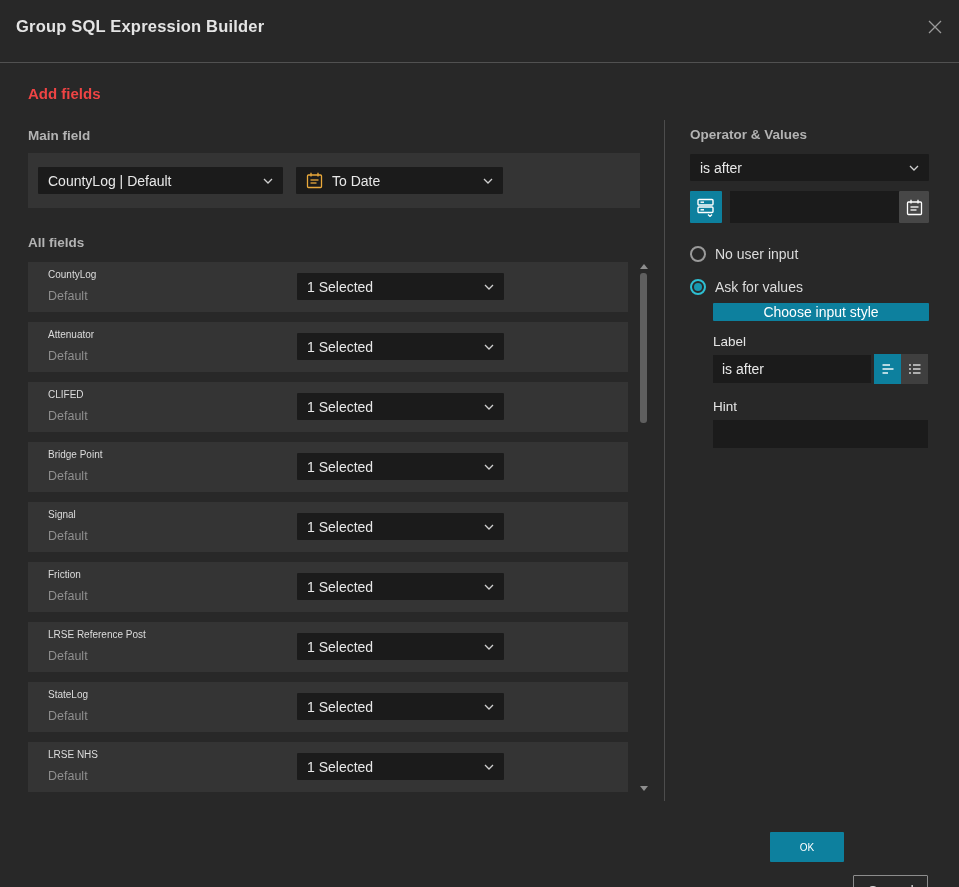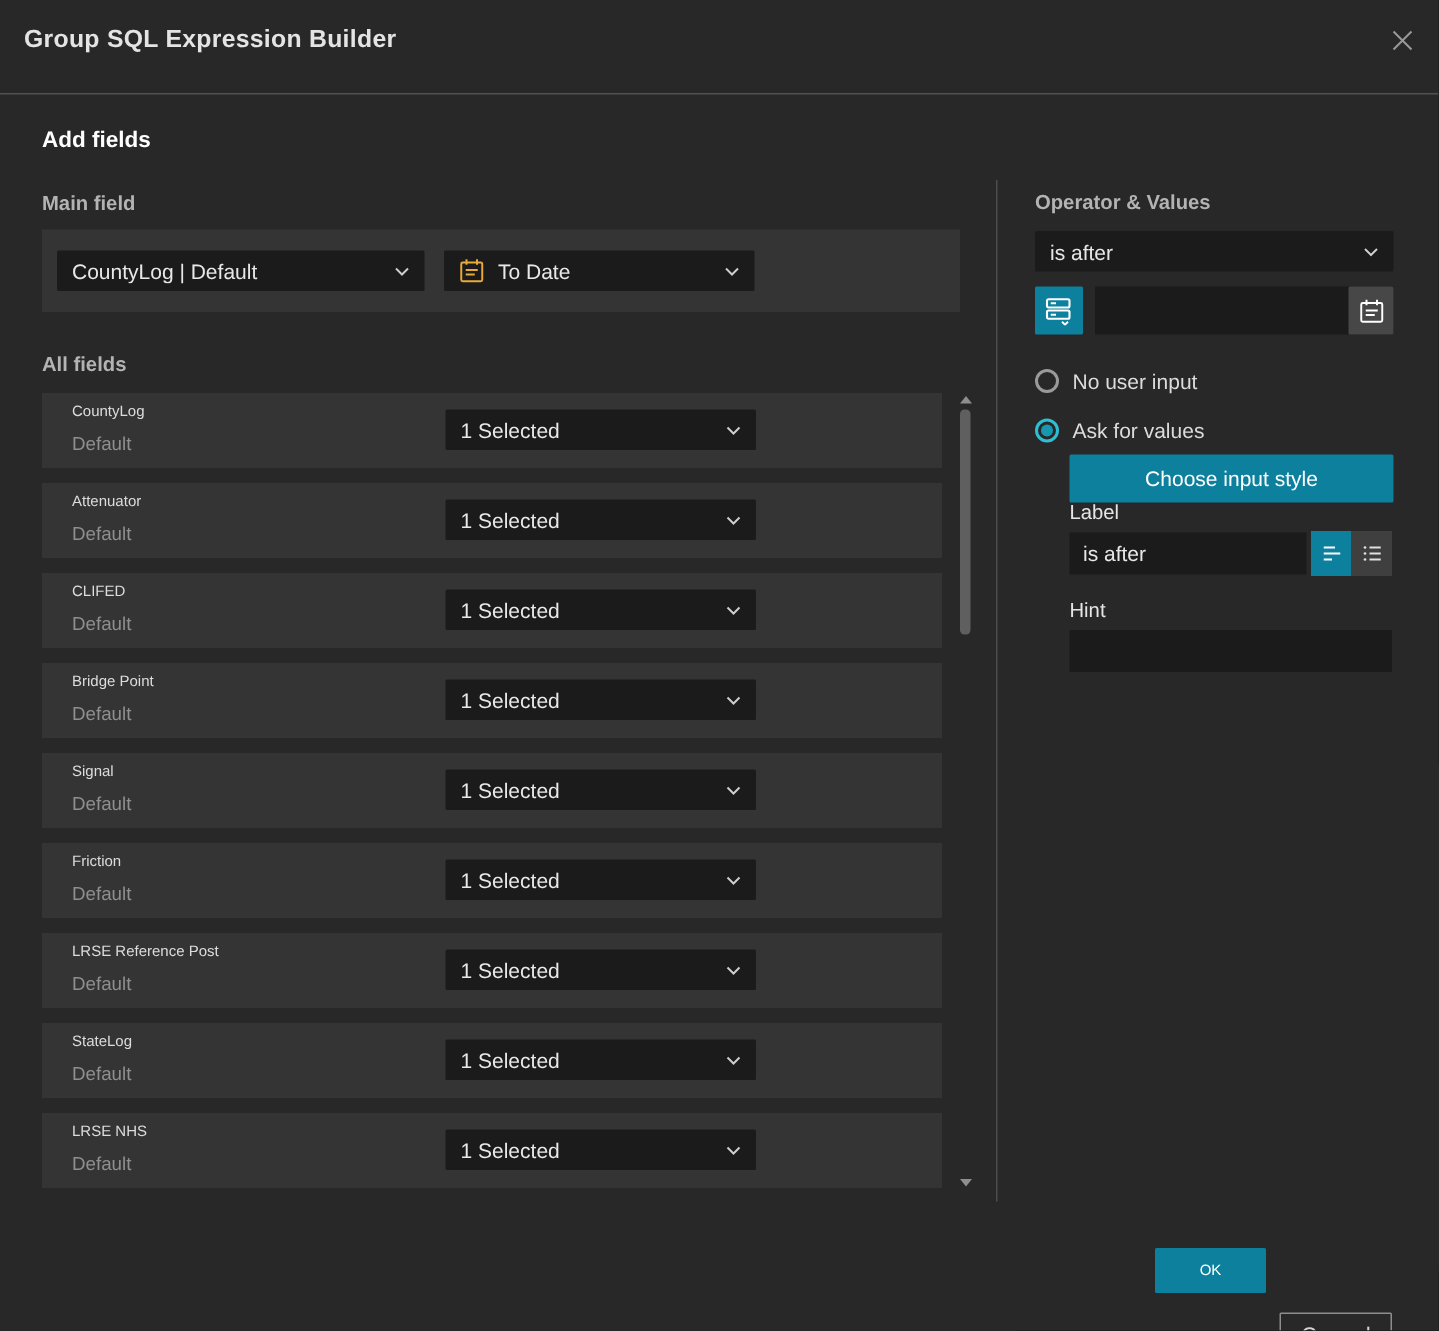--- a/index.html
+++ b/index.html
@@ -16,21 +16,21 @@
   }
   .hdr-title {
     position:absolute; left:16px; top:0; line-height:52px;
     font-size:16.5px; font-weight:bold; color:#e4e4e4; letter-spacing:.2px;
   }
   .close-btn {
     position:absolute; right:14px; top:17px; width:20px; height:20px;
     display:flex; align-items:center; justify-content:center; cursor:pointer;
   }
   
-  .h-add    { position:absolute; left:28px; top:85px;  font-size:15px;   font-weight:bold; color:#ffffff; }
+  .h-add    { position:absolute; left:28px; top:85px;  font-size:15px;   font-weight:bold; color:#ef4444; }
   .h-main   { position:absolute; left:28px; top:128px; font-size:13.5px; font-weight:bold; color:#b3b3b3; }
   .h-all    { position:absolute; left:28px; top:235px; font-size:13.5px; font-weight:bold; color:#b3b3b3; }
   .h-opval  { position:absolute; left:690px; top:127px; font-size:13.5px; font-weight:bold; color:#b3b3b3; }
   
   .sel {
     background:#1b1b1b; height:27px; display:flex; align-items:center;
     padding:0 10px; font-size:14px; color:#e8e8e8; cursor:pointer;
     border-radius:1px;
   }
   .sel .grow { flex:1 1 auto; overflow:hidden; white-space:nowrap; }
@@ -79,21 +79,21 @@
   .radio-row.r1 { top:246px; }
   .radio-row.r2 { top:279px; }
   .rdo { width:16px; height:16px; border-radius:50%; border:2px solid #9a9a9a; background:transparent; }
   .rdo.on { border-color:#2ebfd2; position:relative; }
   .rdo.on::after {
     content:""; position:absolute; left:2px; top:2px; width:8px; height:8px;
     border-radius:50%; background:#1898b0;
   }
   .radio-lbl { margin-left:9px; font-size:14px; color:#dcdcdc; }
   .choose-btn {
-    position:absolute; left:713px; top:303px; width:216px; height:32px;
+    position:absolute; left:713px; top:303px; width:216px; height:18px;
     background:#0d809e; color:#ffffff; border:none; font-size:14px;
     font-family:"Liberation Sans", sans-serif; cursor:pointer; border-radius:1px;
   }
   .lbl-label { position:absolute; left:713px; top:334px; font-size:13.5px; color:#e5e5e5; }
   .lbl-input {
     position:absolute; left:713px; top:355px; width:158px; height:28px;
     background:#1b1b1b; border:none; color:#e8e8e8; font-size:14px; padding:0 9px; outline:none;
     font-family:"Liberation Sans", sans-serif;
   }
   .style-btns { position:absolute; left:874px; top:354px; display:flex; }

